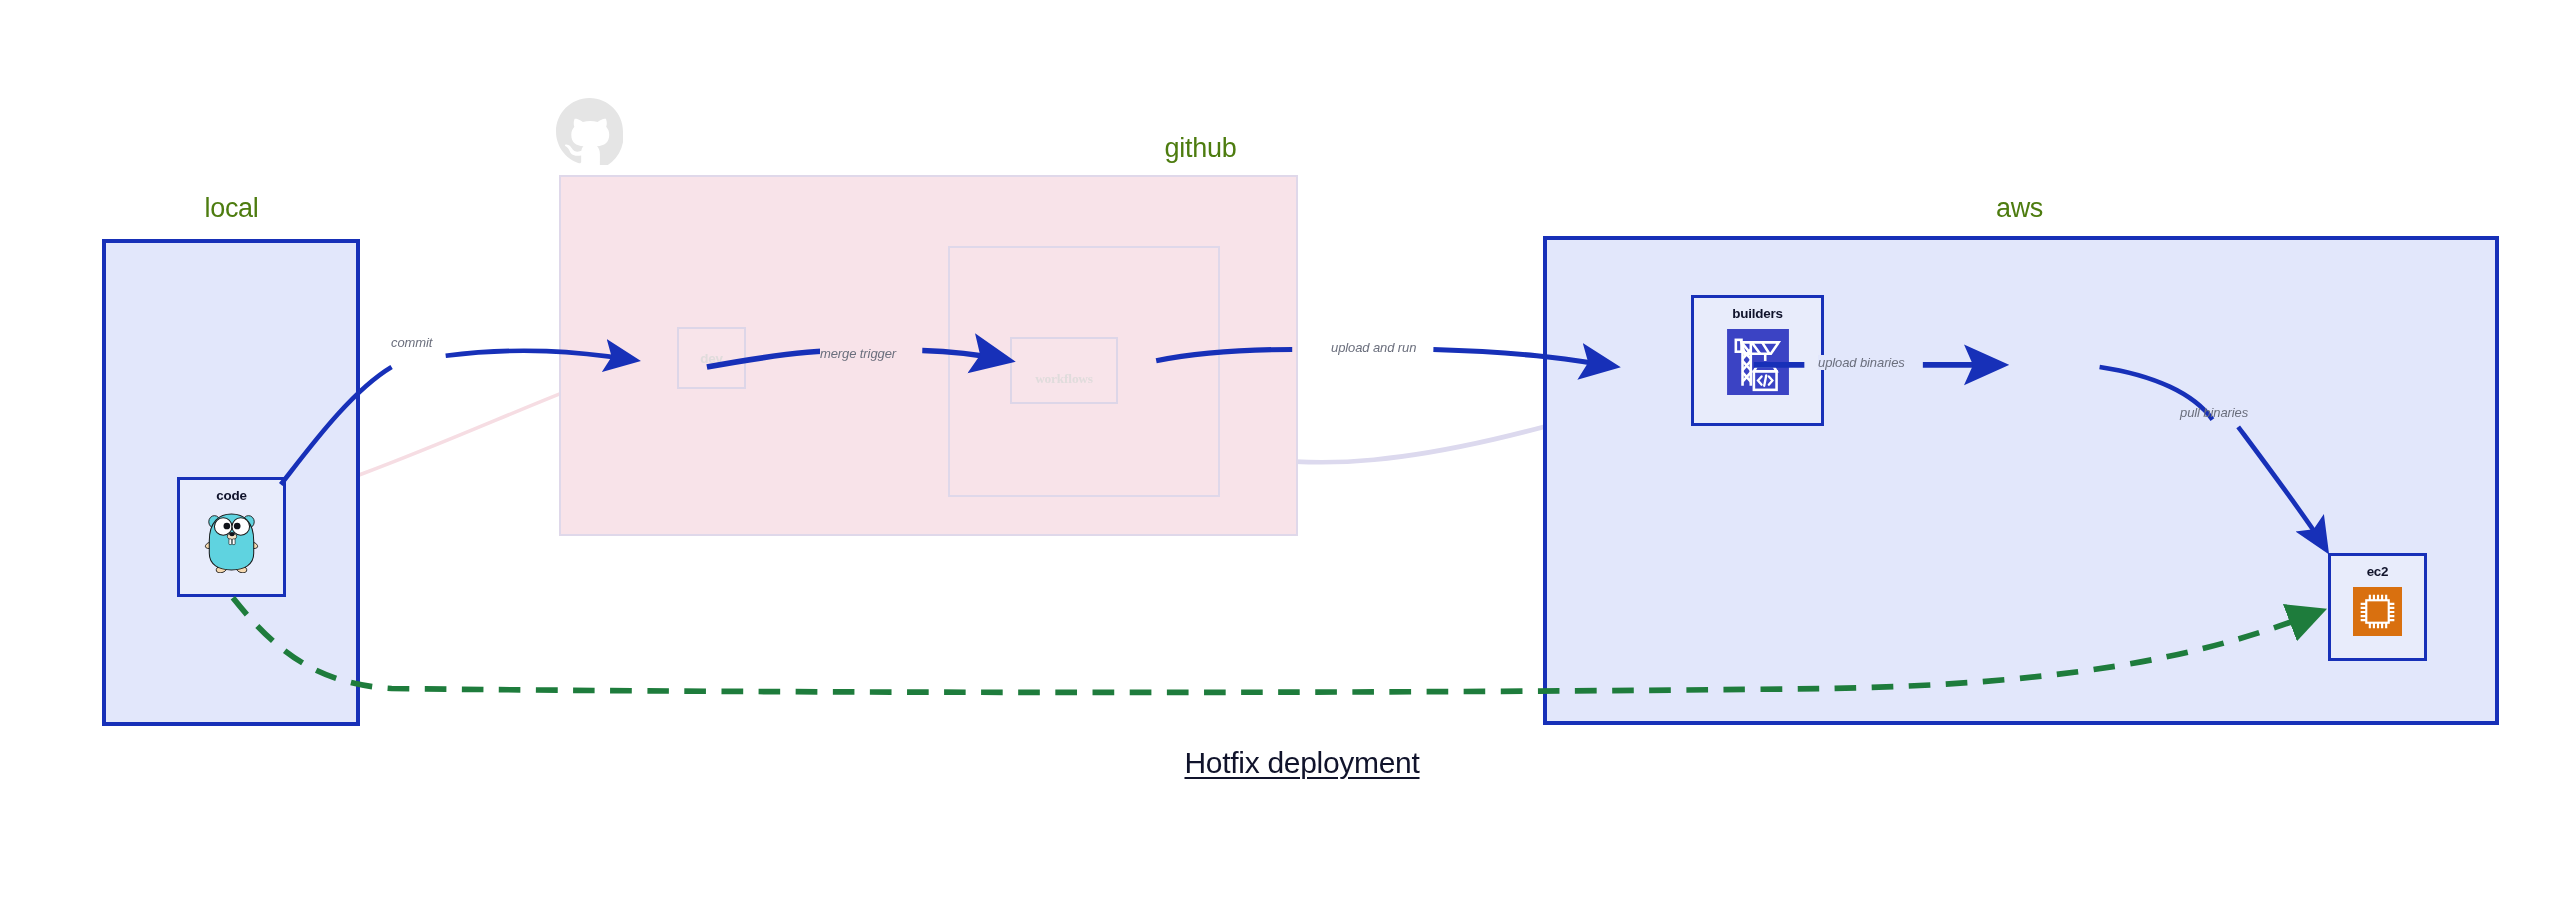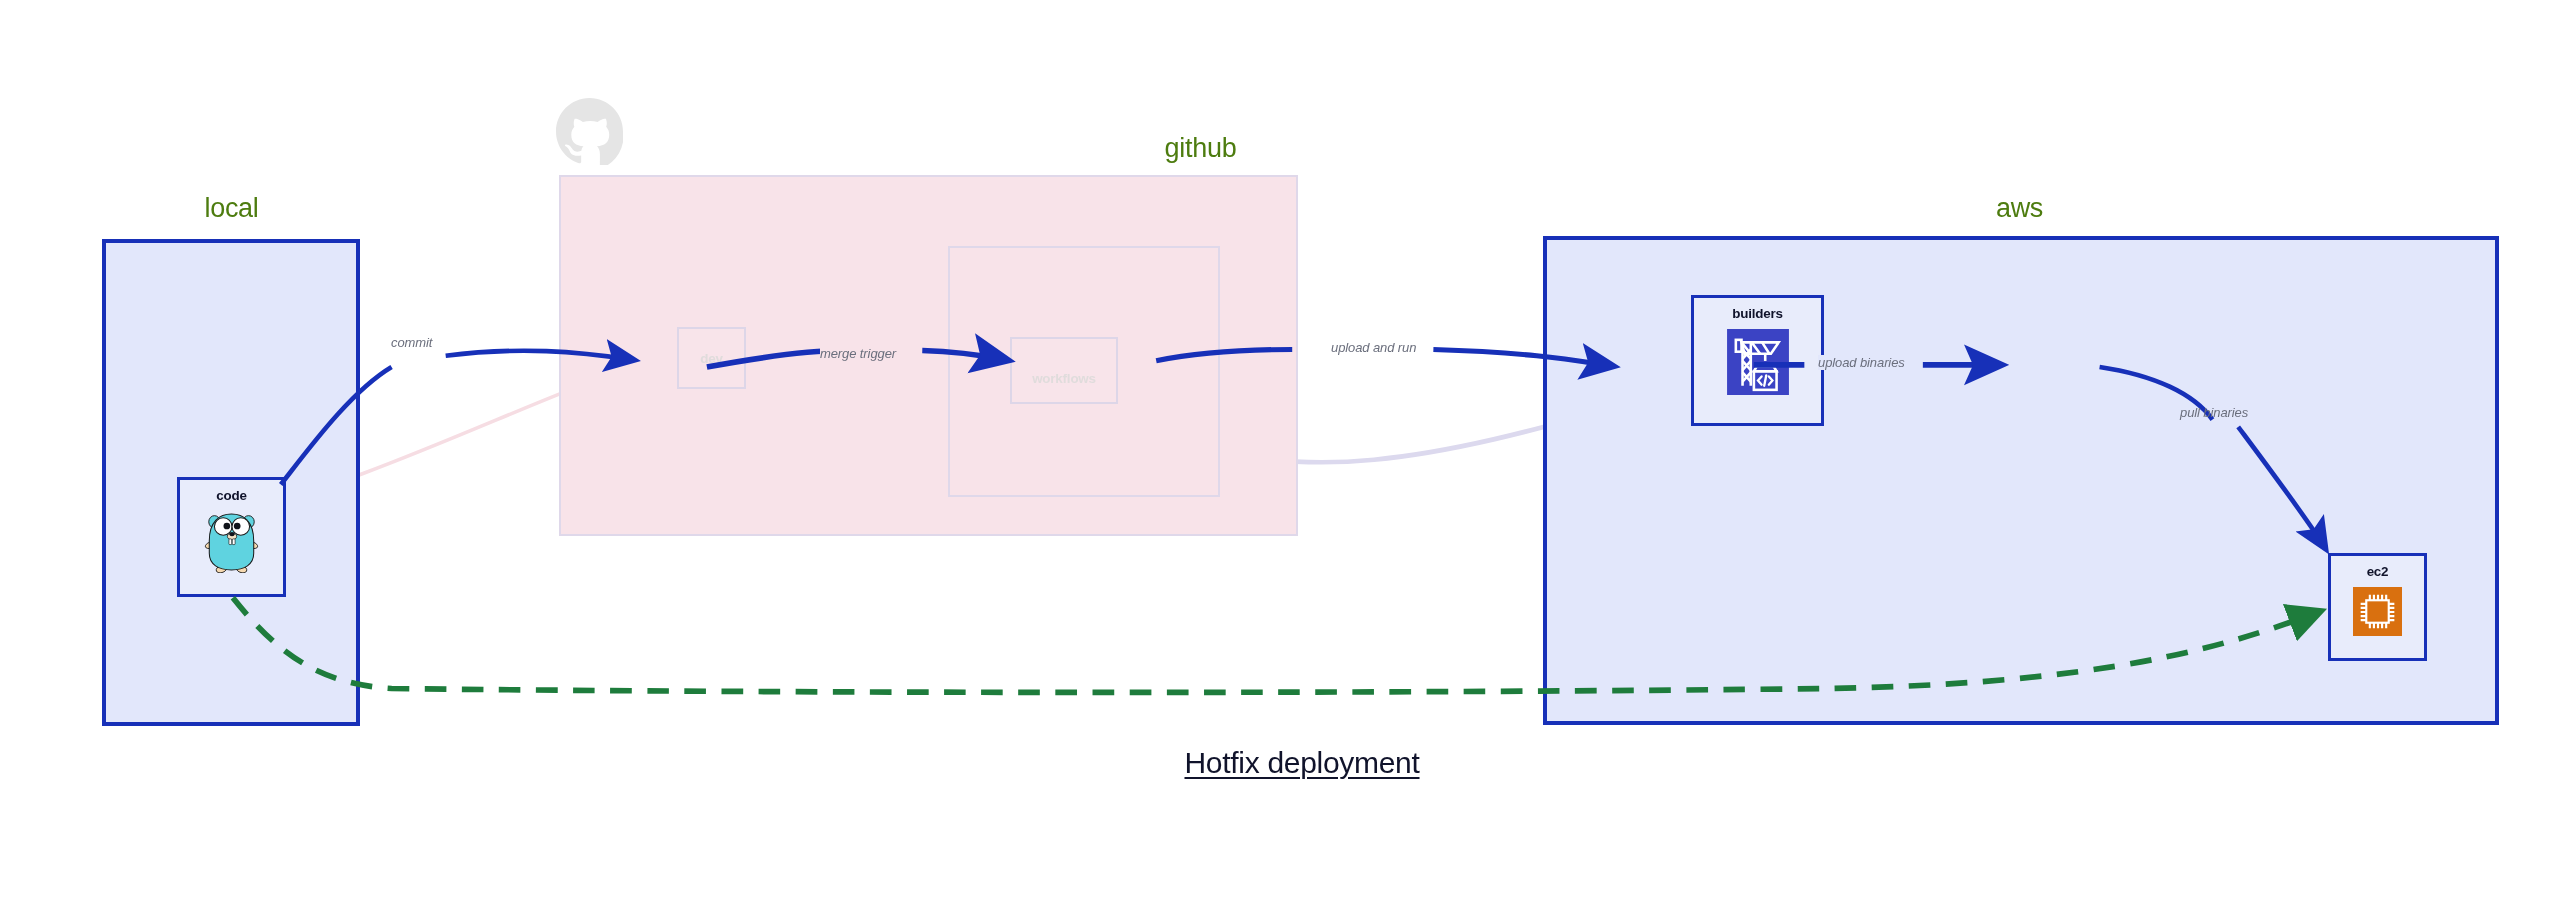--- a/index.html
+++ b/index.html
@@ -149,21 +149,21 @@
   </div>
 
   <div class="group faded" style="left:948px; top:246px; width:272px; height:251px; z-index:3;"></div>
   <div class="group-label faded" style="left:1007px; top:214px; width:155px; font-size:23px;">master</div>
 
   <div class="node faded" style="left:637px; top:327px; width:69px; height:62px; z-index:4; justify-content:center;margin-left:40px;">
     <span class="node-label faded" style="margin-top:0;">dev</span>
   </div>
 
   <div class="node faded" style="left:1010px; top:337px; width:108px; height:67px; z-index:4; justify-content:center;">
-    <span class="node-label faded" style="margin-top:16px;">workflows</span>
+    <span class="node-label faded" style="margin-top:16px;font-family:Liberation Serif, serif;">workflows</span>
   </div>
 
   <div class="group" style="left:102px; top:239px; width:258px; height:487px; z-index:2;"></div>
   <div class="group-label" style="left:154px; top:193px; width:155px;">local</div>
 
   <div class="node" style="left:177px; top:477px; width:109px; height:120px; z-index:4;">
     <span class="node-label">code</span>
     <div class="node-icon">
       <svg width="57" height="62" viewBox="0 0 110 120">
 

